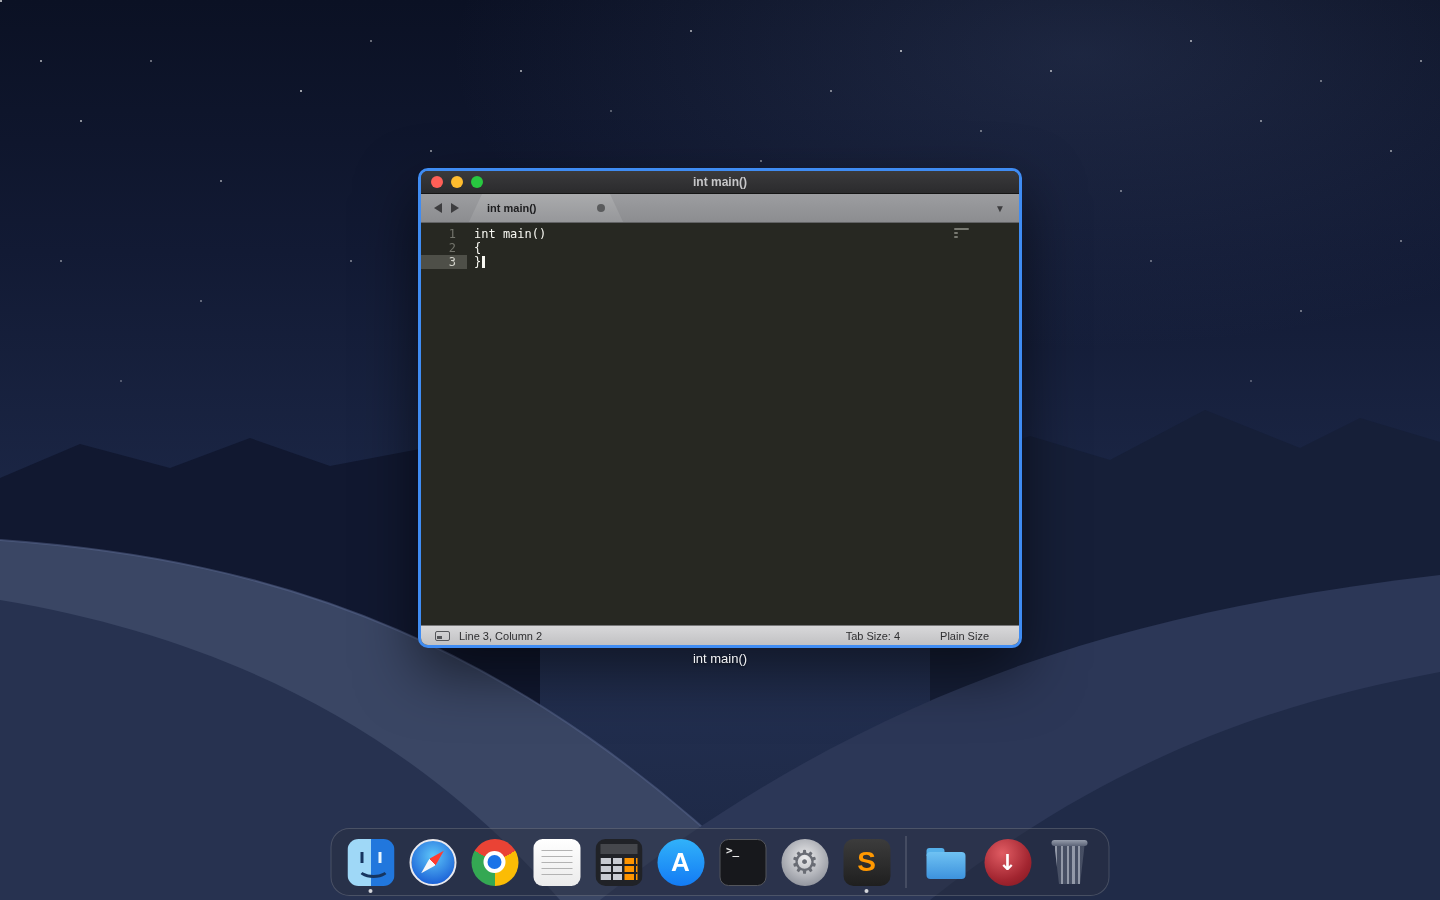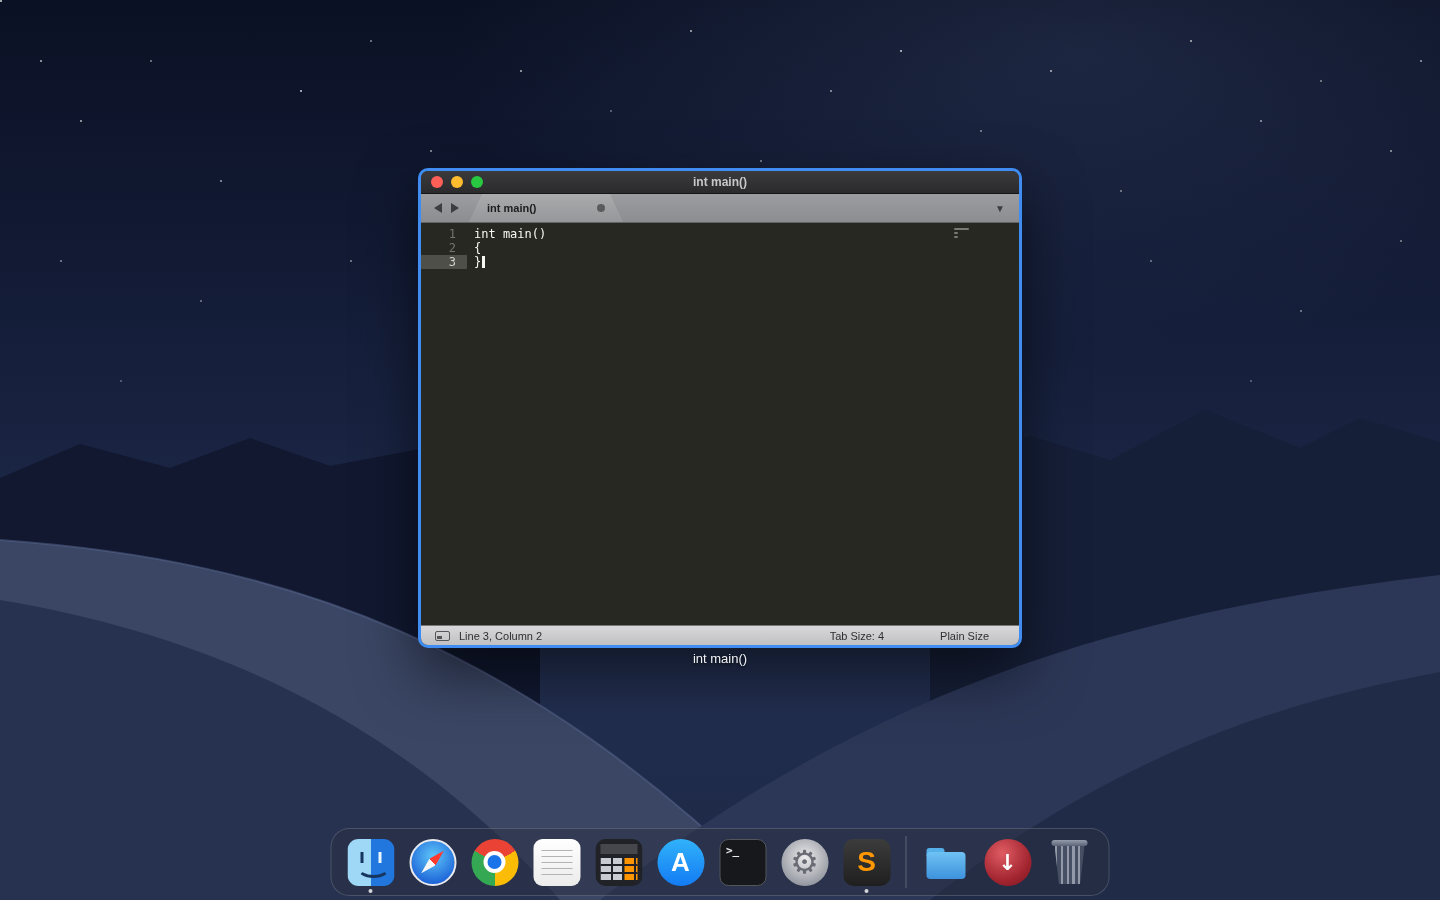--- a/index.html
+++ b/index.html
@@ -98,21 +98,21 @@
   .statusbar {
     height:20px; flex:0 0 20px;
     background:linear-gradient(#d8d8da,#c1c1c3);
     border-top:1px solid #78787a;
     display:flex; align-items:center;
     font-size:11px; color:#2f2f31; padding:0 14px;
   }
   .panel-ic { width:15px; height:10px; border:1px solid #55565a; border-radius:2px; position:relative; margin-right:9px; flex:0 0 15px; }
   .panel-ic::after { content:""; position:absolute; left:1px; bottom:1px; width:5px; height:3px; background:#55565a; }
   .sb-spacer { flex:1; }
-  .sb-right { display:flex; gap:56px; padding-right:16px; }
+  .sb-right { display:flex; gap:40px; padding-right:16px; }
 
   .window-label {
     position:absolute; left:418px; top:651px; width:604px; text-align:center;
     font-size:13px; color:#f2f3f6; text-shadow:0 1px 3px rgba(0,0,0,.7);
   }
 
   
   .dock {
     position:absolute; left:50%; transform:translateX(-50%); bottom:4px;
     height:68px; display:flex; align-items:center; padding:0 8px;

